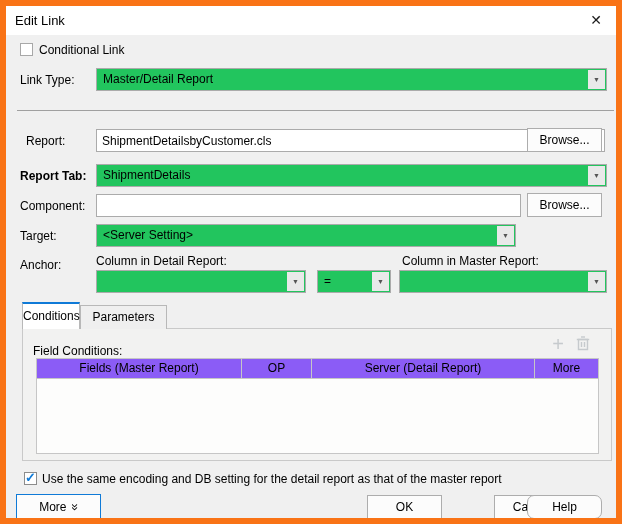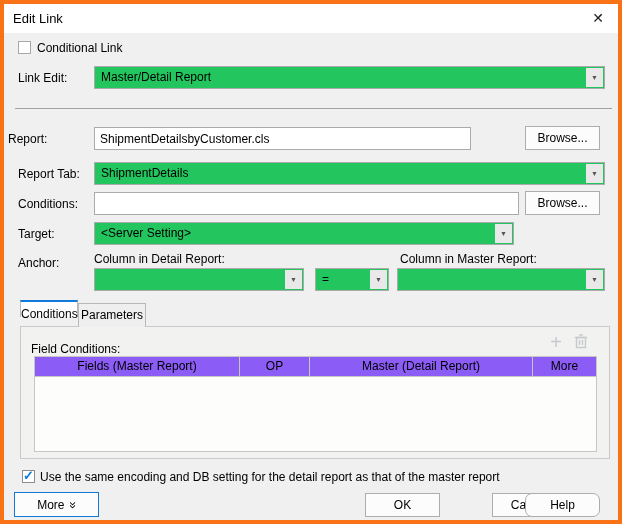--- a/index.html
+++ b/index.html
@@ -7,21 +7,21 @@
     font-family: "Liberation Sans", sans-serif;
     font-size: 12px;
     color: #000;
     background: #ffffff;
   }
   .dialog {
     position: relative;
     width: 622px;
     height: 524px;
     background: #f0f0f0;
-    border: 4px solid #f97316;
+    border: 6px solid #f97316;
     overflow: hidden;
   }
   .abs { position: absolute; }
   .titlebar {
     position: absolute; left:0; top:0; width:100%; height:29px;
     background: #ffffff;
   }
   .title-text {
     position:absolute; left:9px; top:0; line-height:29px; font-size:13px; color:#000;
   }
@@ -100,43 +100,43 @@
   <div class="titlebar">
     <div class="title-text">Edit Link</div>
     <div class="close-btn">
       <span>✕</span>
     </div>
   </div>
 
   <div class="checkbox" style="left:14px; top:37px;"></div>
   <div class="label" style="left:33px; top:37px;">Conditional Link</div>
 
-  <div class="label" style="left:14px; top:67px;">Link Edit:</div>
+  <div class="label" style="left:14px; top:67px;">Link Type:</div>
   <div class="combo" style="left:90px; top:62px; width:511px;">
     <span class="combo-text">Master/Detail Report</span>
     <span class="arrow-btn">
         <span>▼</span>
       </span>
   </div>
 
   <div class="separator" style="left:11px; top:104px; width:597px;"></div>
 
-  <div class="label" style="left:4px; top:128px;">Report:</div>
-  <input class="textbox" style="left: 90px; top: 123px; width: 377px;" value="ShipmentDetailsbyCustomer.cls">
+  <div class="label" style="left:20px; top:128px;">Report:</div>
+  <input class="textbox" style="left: 90px; top: 123px; width: 509px;" value="ShipmentDetailsbyCustomer.cls">
   <button class="btn" style="left:521px; top:122px; width:75px;">Browse...</button>
 
-  <div class="label" style="left:14px; top:163px;">Report Tab:</div>
+  <div class="label" style="left:14px; top:163px;font-weight:bold;">Report Tab:</div>
   <div class="combo" style="left:90px; top:158px; width:511px;">
     <span class="combo-text">ShipmentDetails</span>
     <span class="arrow-btn">
         <span>▼</span>
       </span>
   </div>
 
-  <div class="label" style="left:14px; top:193px;">Conditions:</div>
+  <div class="label" style="left:14px; top:193px;">Component:</div>
   <input class="textbox" style="left: 90px; top: 188px; width: 425px;" value="">
   <button class="btn" style="left:521px; top:187px; width:75px;">Browse...</button>
 
   <div class="label" style="left:14px; top:223px;">Target:</div>
   <div class="combo" style="left:90px; top:218px; width:420px;">
     <span class="combo-text">&lt;Server Setting&gt;</span>
     <span class="arrow-btn">
         <span>▼</span>
       </span>
   </div>
@@ -158,42 +158,42 @@
       </span>
   </div>
   <div class="combo" style="left:393px; top:264px; width:208px;">
     <span class="combo-text"></span>
     <span class="arrow-btn">
         <span>▼</span>
       </span>
   </div>
 
   <div class="groupbox" style="left:16px; top:322px; width:590px; height:133px;"></div>
-  <div class="tab active" style="left:16px; top:296px; width:58px; height:17px;">Conditions</div>
-  <div class="tab inactive" style="left:74px; top:299px; width:68px; height:24px;">Parameters</div>
+  <div class="tab active" style="left:16px; top:296px; width:58px; height:27px;">Conditions</div>
+  <div class="tab inactive" style="left:74px; top:299px; width:87px; height:24px;">Parameters</div>
 
   <div class="label" style="left:27px; top:338px; z-index:2;">Field Conditions:</div>
 
   <div class="plus-icon icon-gray" style="left:542px; top:328px; width:20px; z-index:2;"><span>+</span></div>
   <div class="abs" style="left:567px; top:329px; width:20px; height:18px; z-index:2; text-align:center;">
     <svg width="14" height="16" viewBox="0 0 14 16">
       <g fill="none" stroke="#c6cacd" stroke-width="1.4">
         <path d="M2.5 4.5 h9 v10 h-9 z"></path>
         <path d="M0.8 4.5 h12.4"></path>
         <path d="M5 2 h4"></path>
         <path d="M5.5 7 v5 M8.5 7 v5"></path>
       </g>
     </svg>
   </div>
 
   <div class="table" style="left:30px; top:352px; width:563px; height:96px; z-index:2;">
     <div class="thead">
       <div class="th" style="width:204px;">Fields (Master Report)</div>
       <div class="th" style="width:70px;">OP</div>
-      <div class="th" style="width:223px;">Master (Detail Report)</div>
+      <div class="th" style="width:223px;">Server (Detail Report)</div>
       <div class="th" style="width:64px;">More</div>
     </div>
     <div class="tbody" style="height:74px;"></div>
   </div>
 
   <div class="checkbox checked" style="left:18px; top:466px;">
     <span class="check-glyph">✓</span>
   </div>
   <div class="label" style="left:36px; top:466px;">Use the same encoding and DB setting for the detail report as that of the master report</div>
 

